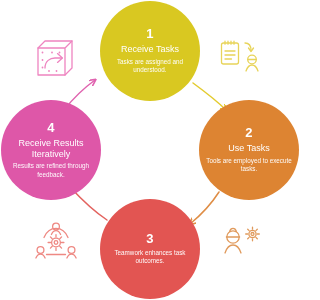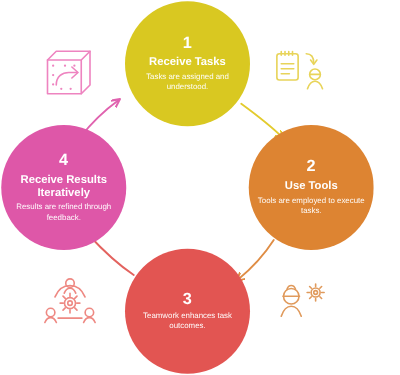--- a/index.html
+++ b/index.html
@@ -44,21 +44,21 @@
   }
   .node-num {
     font-size: 13px;
     font-weight: bold;
     line-height: 1.05;
     letter-spacing: 0.2px;
     margin-bottom: 3px;
   }
   .node-title {
     font-size: 9px;
-    font-weight: bold;
+    font-weight: normal;
     line-height: 1.2;
     margin-bottom: 3px;
   }
   .node-desc {
     font-size: 6.3px;
     font-weight: normal;
     line-height: 1.32;
     opacity: 0.97;
   }
   #node-1 { left: 100px; top: 1px;   background: #D9C821; }
@@ -171,21 +171,21 @@
   </div>
 
   <div class="node" id="node-1">
     <div class="node-num">1</div>
     <div class="node-title">Receive Tasks</div>
     <div class="node-desc">Tasks are assigned and understood.</div>
   </div>
 
   <div class="node" id="node-2">
     <div class="node-num">2</div>
-    <div class="node-title">Use Tools</div>
+    <div class="node-title">Use Tasks</div>
     <div class="node-desc">Tools are employed to execute tasks.</div>
   </div>
 
   <div class="node" id="node-3">
     <div class="node-num">3</div>
     <div class="node-desc">Teamwork enhances task outcomes.</div>
   </div>
 
   <div class="node" id="node-4">
     <div class="node-num">4</div>

